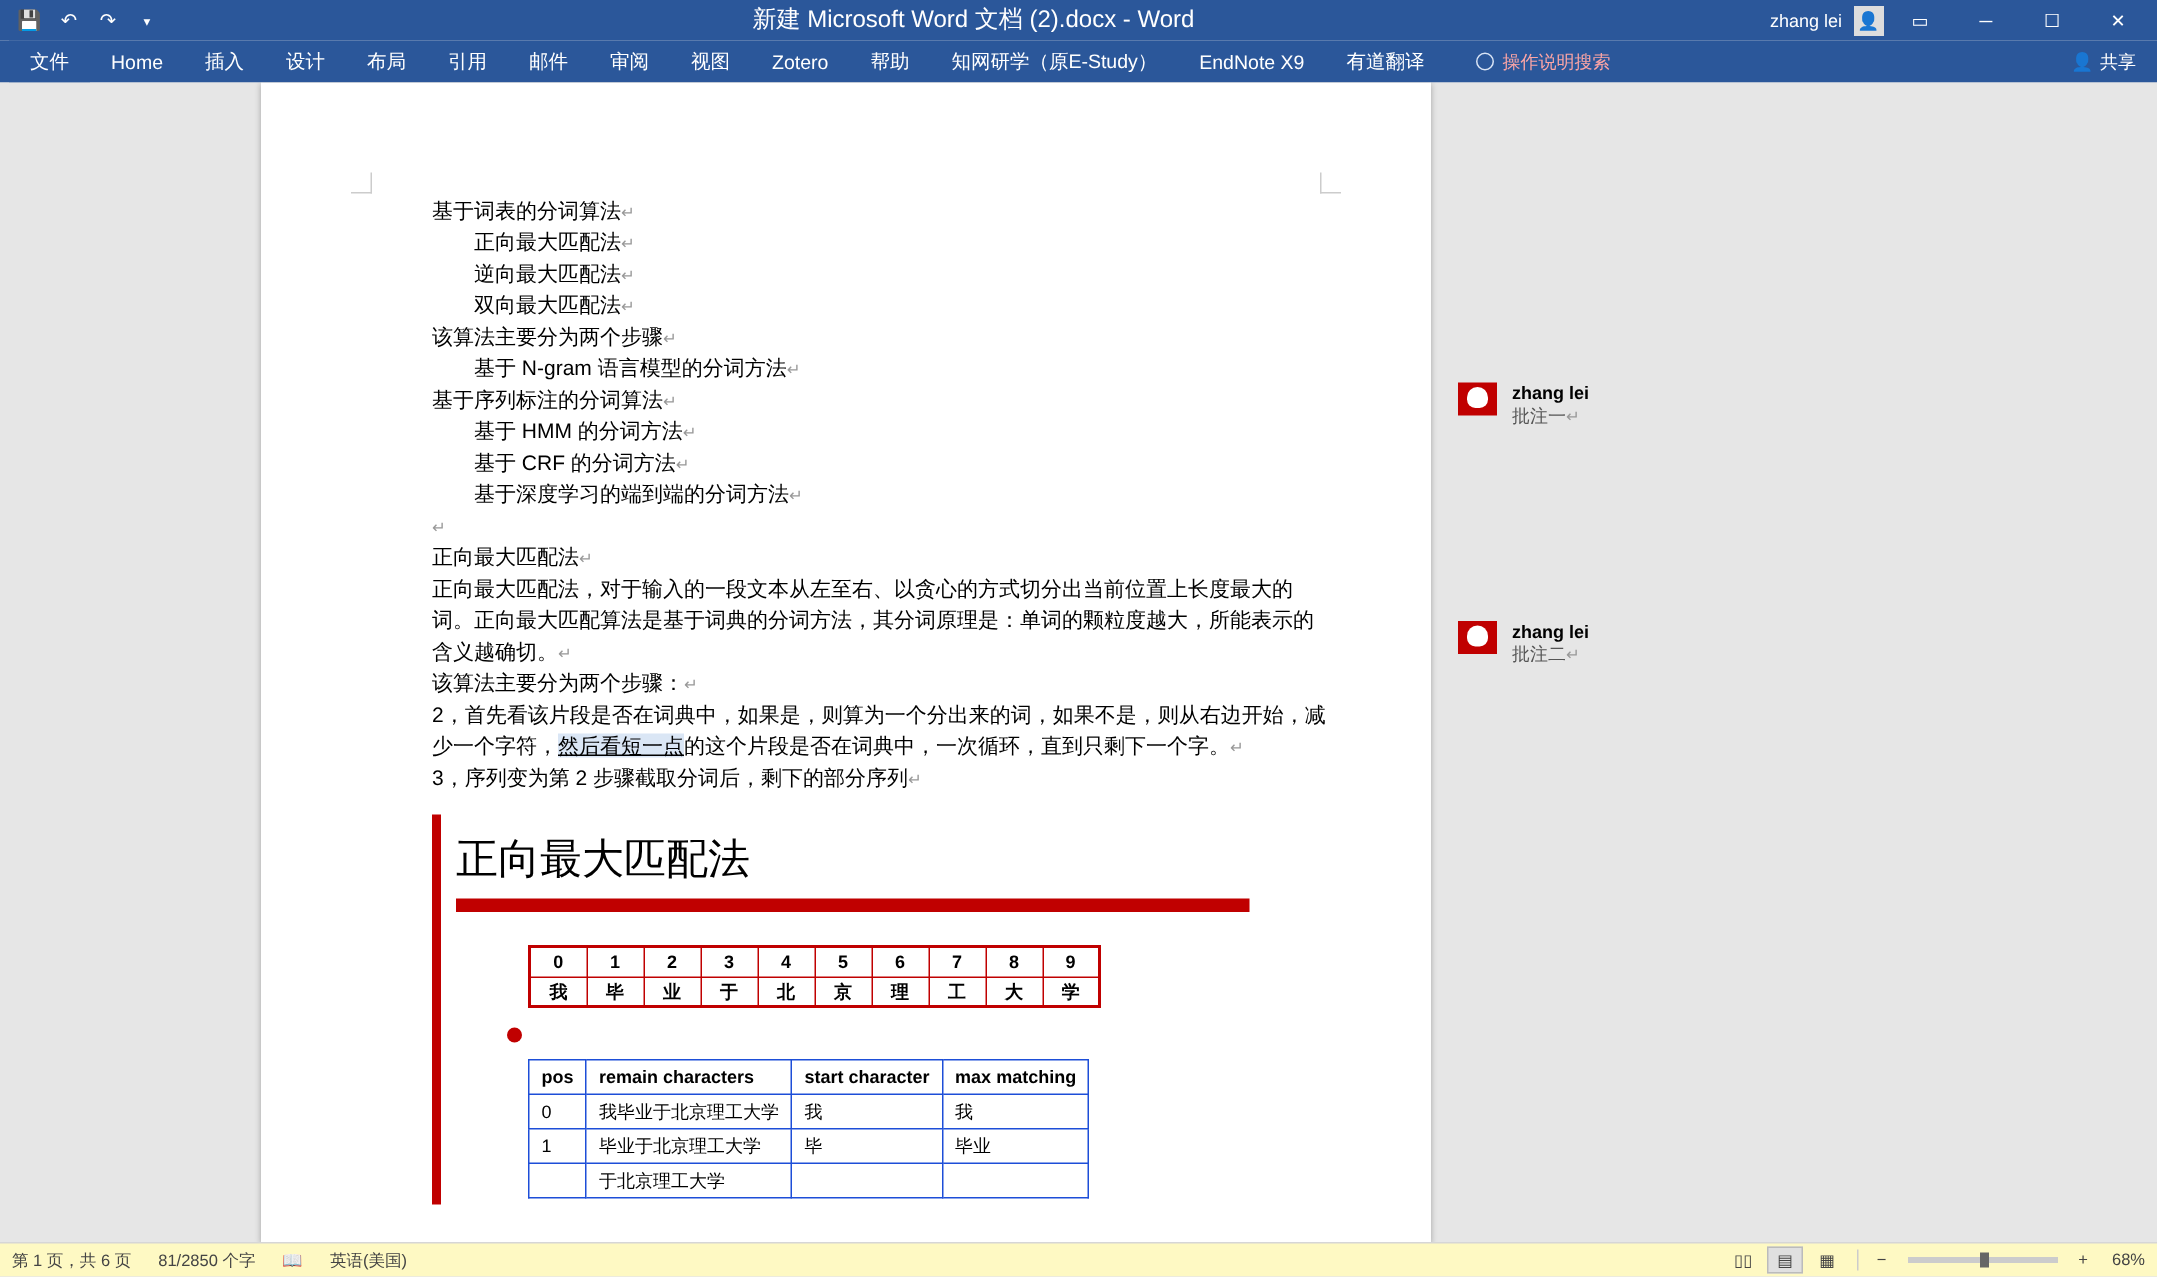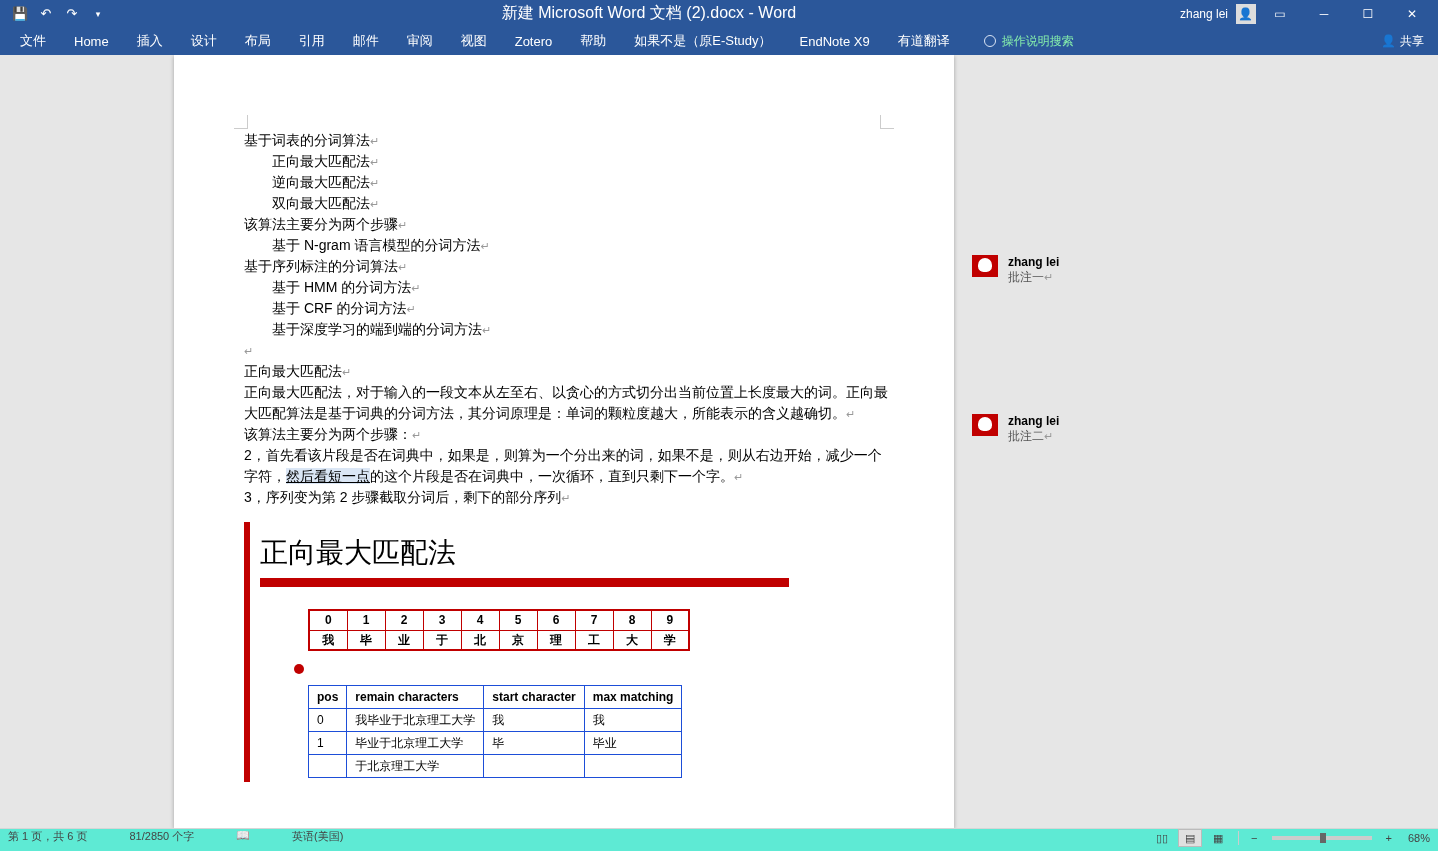--- a/index.html
+++ b/index.html
@@ -12,33 +12,33 @@
 .title-center { flex: 1; text-align: center; font-size: 16px; }
 .title-right { display: flex; align-items: center; gap: 4px; padding-right: 6px; }
 .user-name { font-size: 12px; margin-right: 4px; }
 .user-avatar { width: 20px; height: 20px; background: #ddd; display: flex; align-items: center; justify-content: center; color: #555; }
 .win-btn { width: 40px; height: 27px; display: flex; align-items: center; justify-content: center; cursor: pointer; font-size: 12px; }
 
 
 .ribbon { background: #2b579a; height: 28px; display: flex; align-items: center; color: #fff; font-size: 13px; padding: 0 6px; }
 .tab { padding: 0 14px; height: 28px; display: flex; align-items: center; cursor: pointer; }
 .tab.file { background: #2b579a; font-weight: normal; }
-.tell-me { display: flex; align-items: center; gap: 6px; margin-left: 20px; color: #86efac; font-size: 12px; }
+.tell-me { display: flex; align-items: center; gap: 6px; margin-left: 20px; color: #fca5a5; font-size: 12px; }
 .share { margin-left: auto; display: flex; align-items: center; gap: 4px; font-size: 12px; padding-right: 8px; }
 
 
 .doc-area { position: absolute; top: 55px; left: 0; right: 0; bottom: 23px; display: flex; background: #e6e6e6; }
 .page-container { flex: 1; overflow: hidden; display: flex; justify-content: center; }
 .page-wrapper { display: flex; }
 .page { width: 780px; background: #fff; box-shadow: 0 1px 4px rgba(0,0,0,0.3); position: relative; padding: 75px 65px 0 70px; }
 .corner { position: absolute; width: 14px; height: 14px; border: 1px solid #ccc; }
 .corner.tl { top: 60px; left: 60px; border-right: none; border-bottom: none; transform: rotate(180deg);}
 .corner.tr { top: 60px; right: 60px; border-left: none; border-bottom: none; transform: rotate(180deg);}
 
-.content { font-size: 14px; line-height: 1.5; color: #000; }
+.content { font-size: 14px; line-height: 1.5; color: #000; margin-left: 44px; }
 .content p { margin: 0; }
 .para-mark { color: #999; font-size: 11px; }
 .indent1 { padding-left: 28px; }
 .sel { background: #dae6f5; text-decoration: underline; }
 
 
 .embed { margin-top: 14px; border-left: 6px solid #c00000; background: #fff; padding: 6px 10px 4px 10px; width: 555px; position: relative; }
 .embed-title { font-size: 28px; font-family: "KaiTi","STKaiti",serif; padding: 4px 0; }
 .red-bar { height: 9px; background: #c00000; margin-bottom: 22px; }
 .grid-table { border: 2px solid #c00000; border-collapse: collapse; margin-left: 48px; position: relative; }
@@ -51,21 +51,21 @@
 
 .comments-pane { width: 310px; padding: 14px 18px; }
 .comment { display: flex; gap: 10px; margin-bottom: 128px; font-size: 12px; }
 .comment:first-child { margin-top: 186px; }
 .comment-avatar { width: 26px; height: 22px; background: #c00000; position: relative; flex-shrink: 0; }
 .comment-avatar::before { content: ""; position: absolute; left: 6px; top: 3px; width: 14px; height: 14px; background: #fff; border-radius: 50% 50% 40% 40%; }
 .comment-author { font-weight: bold; }
 .comment-text { color: #555; }
 
 
-.status-bar { position: absolute; bottom: 0; left: 0; right: 0; height: 23px; background: #5eead4; border-top: 1px solid #d6d6d6; display: flex; align-items: flex-start; font-size: 11px; color: #444; padding: 0 8px; gap: 24px; }
+.status-bar { position: absolute; bottom: 0; left: 0; right: 0; height: 23px; background: #fef9c3; border-top: 1px solid #d6d6d6; display: flex; align-items: center; font-size: 11px; color: #444; padding: 0 8px; }
 .status-item { margin-right: 18px; }
 .status-right { margin-left: auto; display: flex; align-items: center; gap: 4px; }
 .view-btn { width: 24px; height: 18px; display: flex; align-items: center; justify-content: center; border: 1px solid transparent; cursor: pointer; font-size: 11px; }
 .view-btn.active { background: #e0e0e0; border-color: #bbb; }
 .zoom-slider { width: 100px; height: 4px; background: #ccc; position: relative; margin: 0 6px; }
 .zoom-thumb { position: absolute; left: 48px; top: -3px; width: 6px; height: 10px; background: #666; }
 .bulb { width:12px; height:12px; border:1px solid #d9e4f5; border-radius:50%; display:inline-block; position:relative;}
 </style>
 </head>
 <body>
@@ -93,21 +93,21 @@
   <div class="tab">Home</div>
   <div class="tab">插入</div>
   <div class="tab">设计</div>
   <div class="tab">布局</div>
   <div class="tab">引用</div>
   <div class="tab">邮件</div>
   <div class="tab">审阅</div>
   <div class="tab">视图</div>
   <div class="tab">Zotero</div>
   <div class="tab">帮助</div>
-  <div class="tab">如果不是（原E-Study）</div>
+  <div class="tab">知网研学（原E-Study）</div>
   <div class="tab">EndNote X9</div>
   <div class="tab">有道翻译</div>
   <div class="tell-me">
     <span class="bulb"></span>
     <span>操作说明搜索</span>
   </div>
   <div class="share">
     <span>👤</span>
     <span>共享</span>
   </div>

